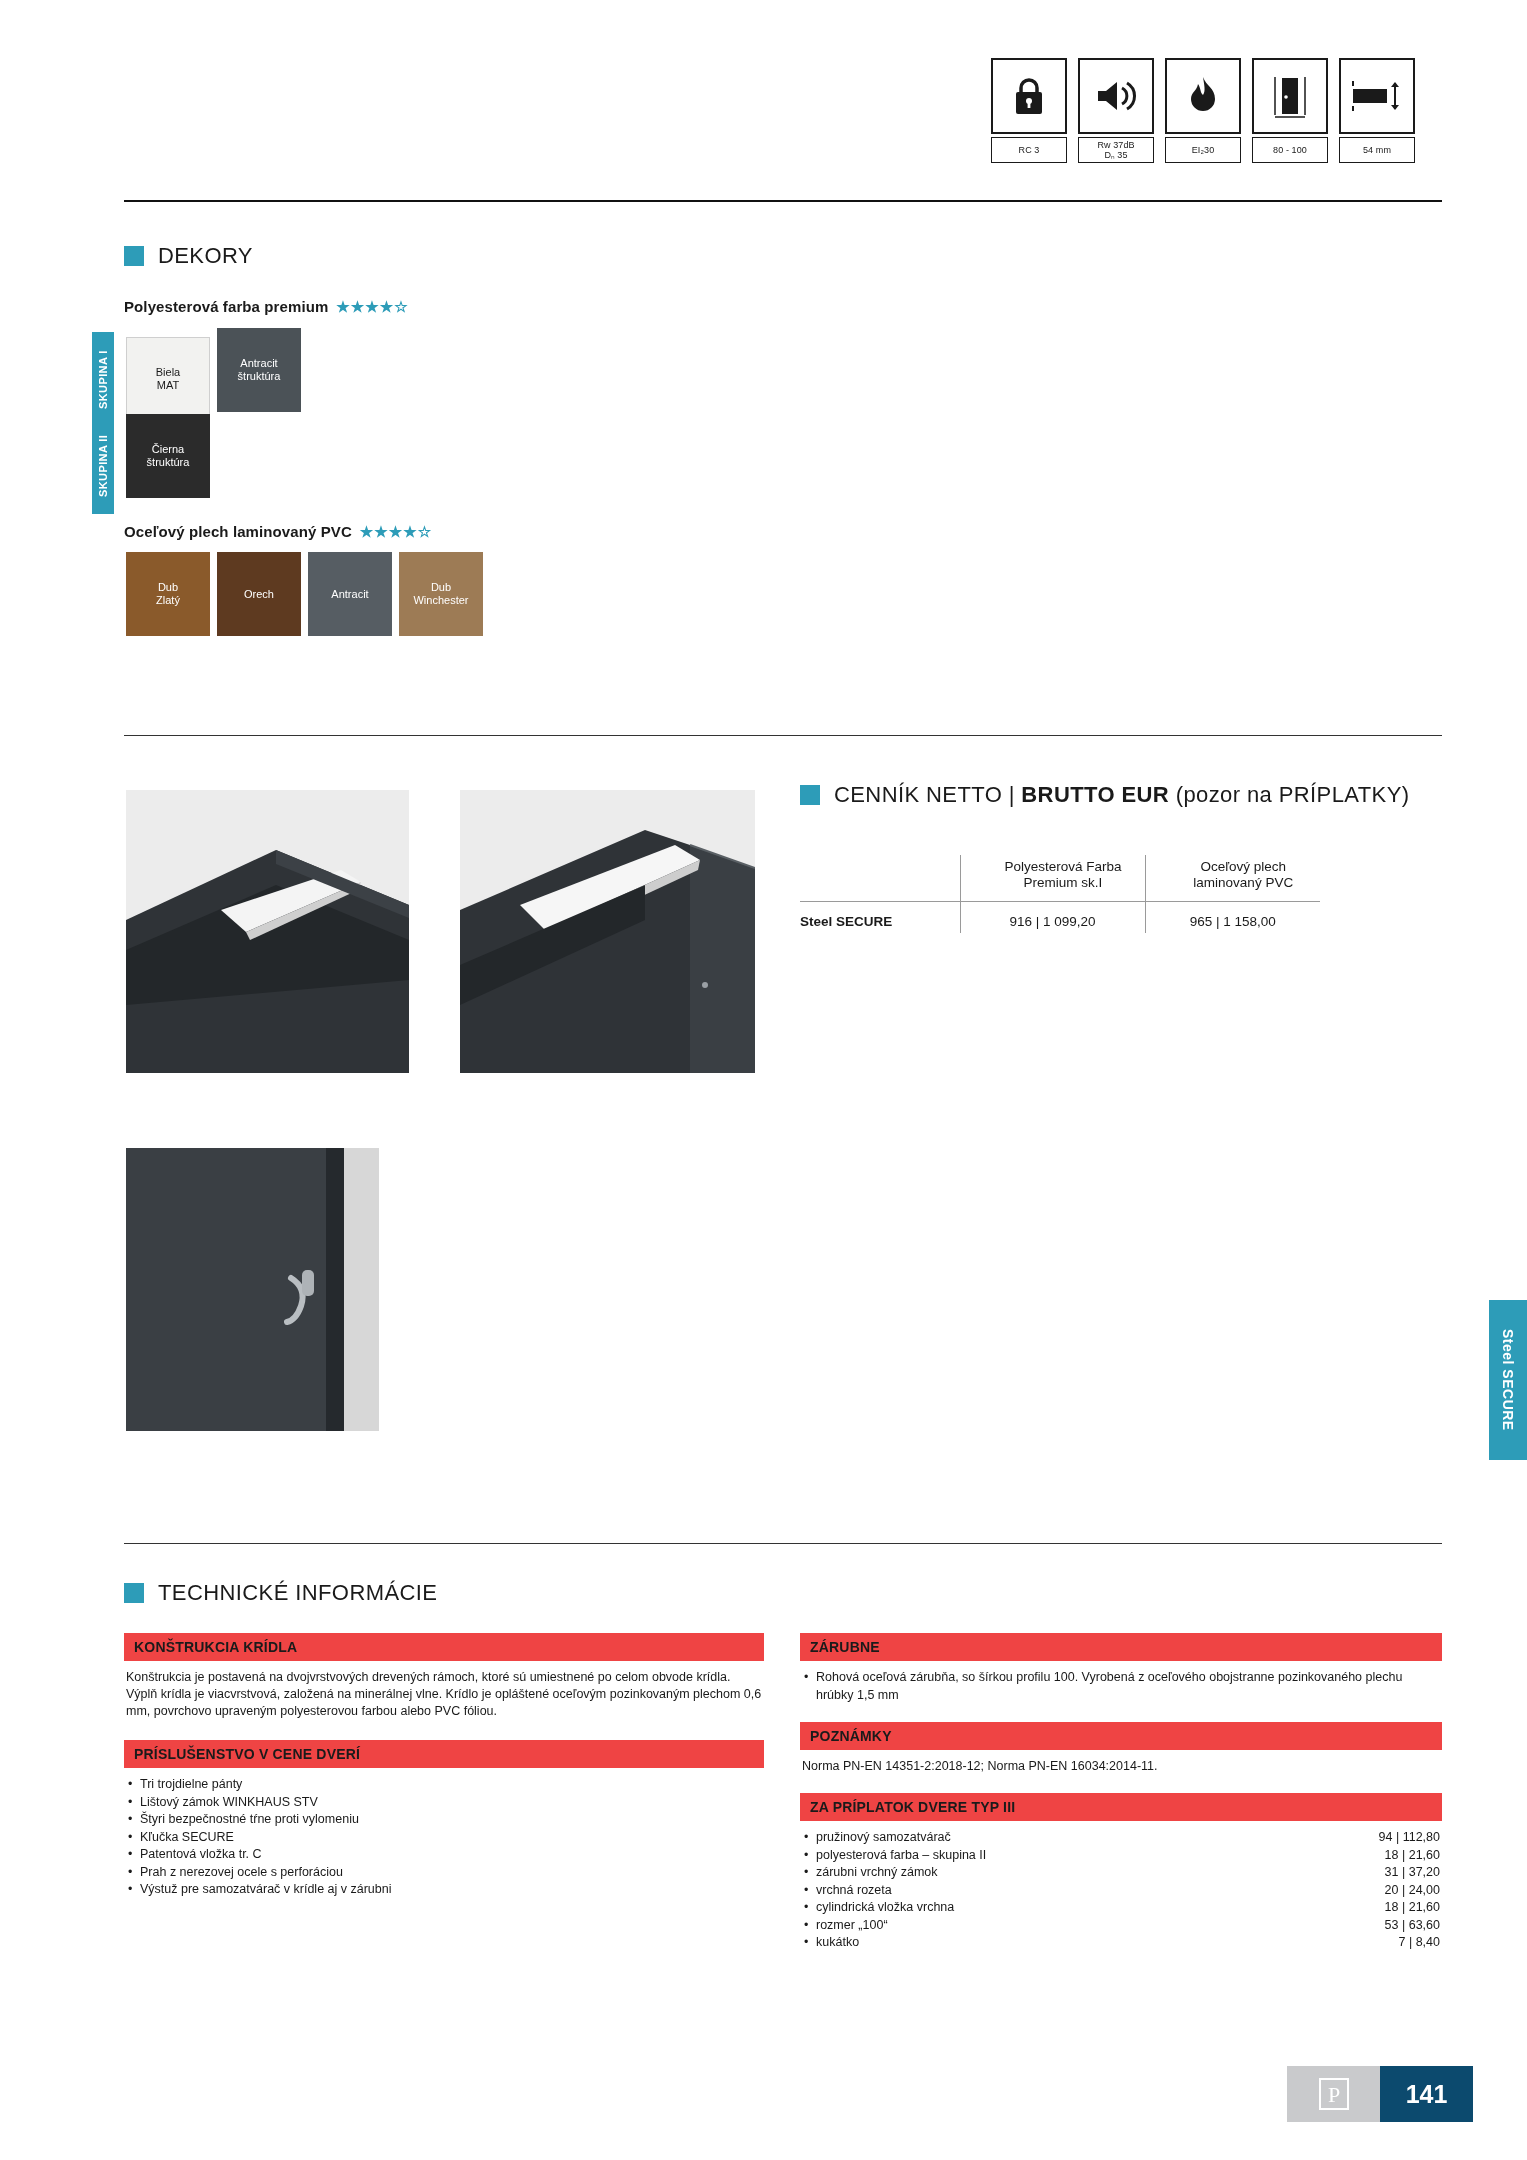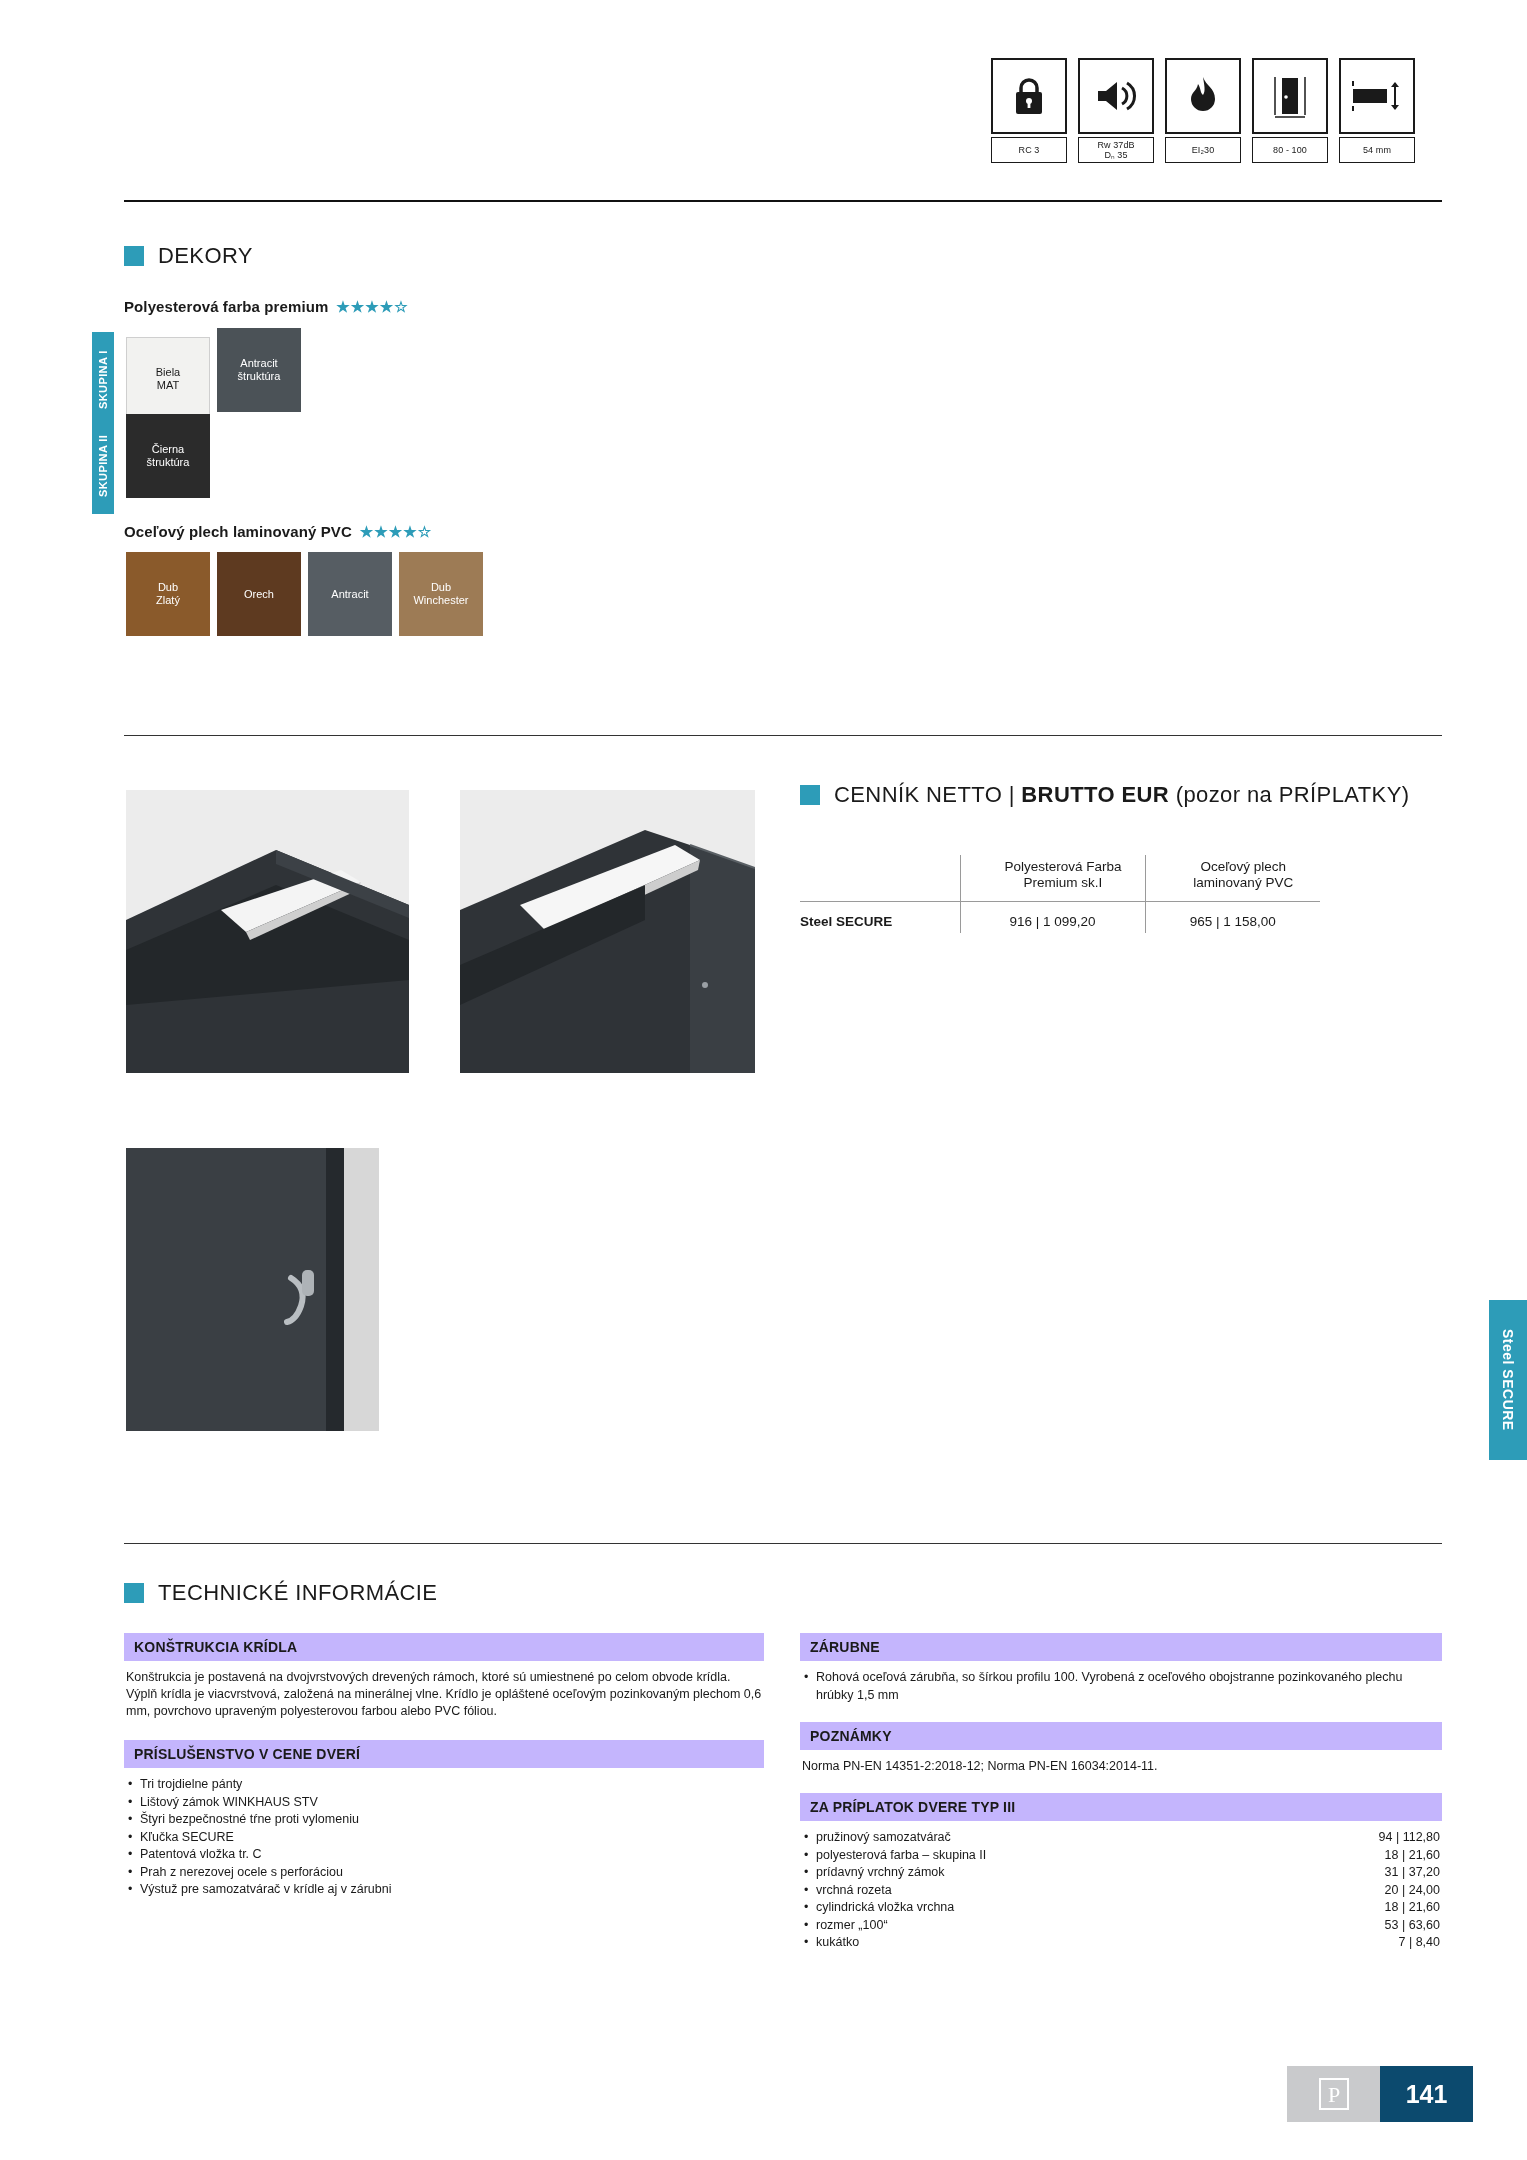--- a/index.html
+++ b/index.html
@@ -132,21 +132,21 @@
     text-align: left;
     font-weight: bold;
     padding-left: 0;
     white-space: nowrap;
   }
   .price-table .vline { border-left: 1px solid #9a9a9a; }
   .price-table .hline { border-bottom: 1px solid #9a9a9a; padding-left: 37px; }
 
   
   .band {
-    background: #c4b5fd;
+    background: #ef4444;
     font-size: 14px;
     font-weight: bold;
     letter-spacing: 0.2px;
     padding: 6px 10px;
   }
   .body-txt {
     font-size: 12.5px;
     line-height: 17px;
   }
   ul.bullets { list-style: none; }
@@ -422,21 +422,21 @@
     <ul class="bullets pricelist" style="padding:8px 2px 0 2px;">
       <li>
         <span class="nm">pružinový samozatvárač</span>
         <span class="vl">94 | 112,80</span>
       </li>
       <li>
         <span class="nm">polyesterová farba – skupina II</span>
         <span class="vl">18 | 21,60</span>
       </li>
       <li>
-        <span class="nm">prídavný vrchný zámok</span>
+        <span class="nm">zárubni vrchný zámok</span>
         <span class="vl">31 | 37,20</span>
       </li>
       <li>
         <span class="nm">vrchná rozeta</span>
         <span class="vl">20 | 24,00</span>
       </li>
       <li>
         <span class="nm">cylindrická vložka vrchna</span>
         <span class="vl">18 | 21,60</span>
       </li>

